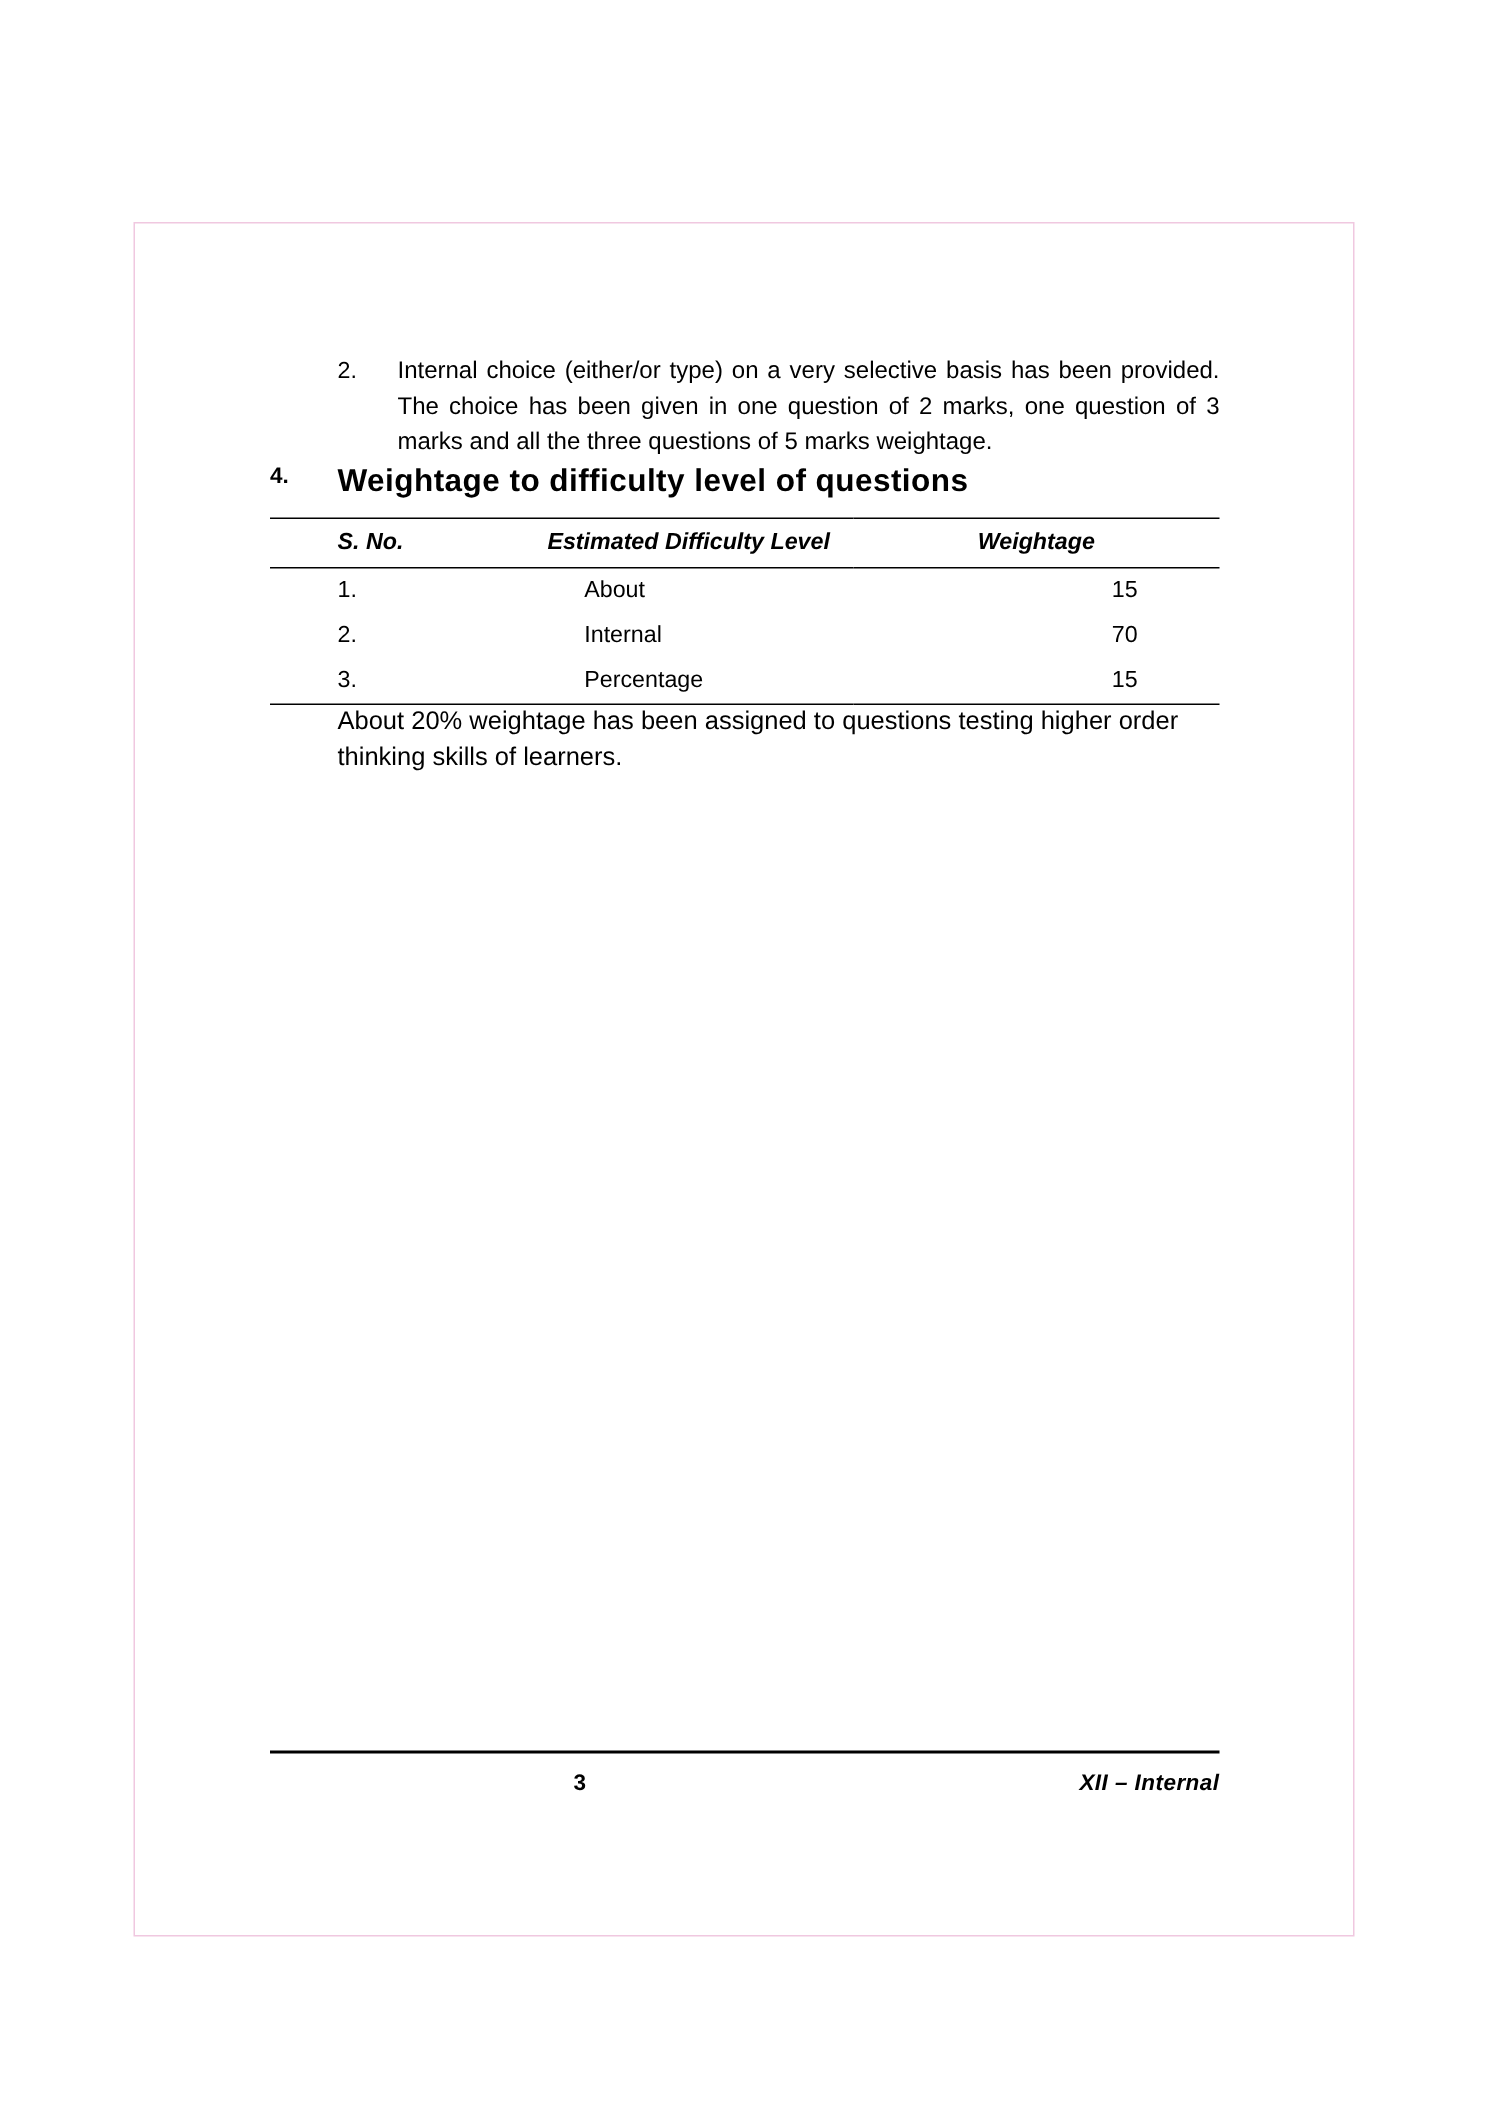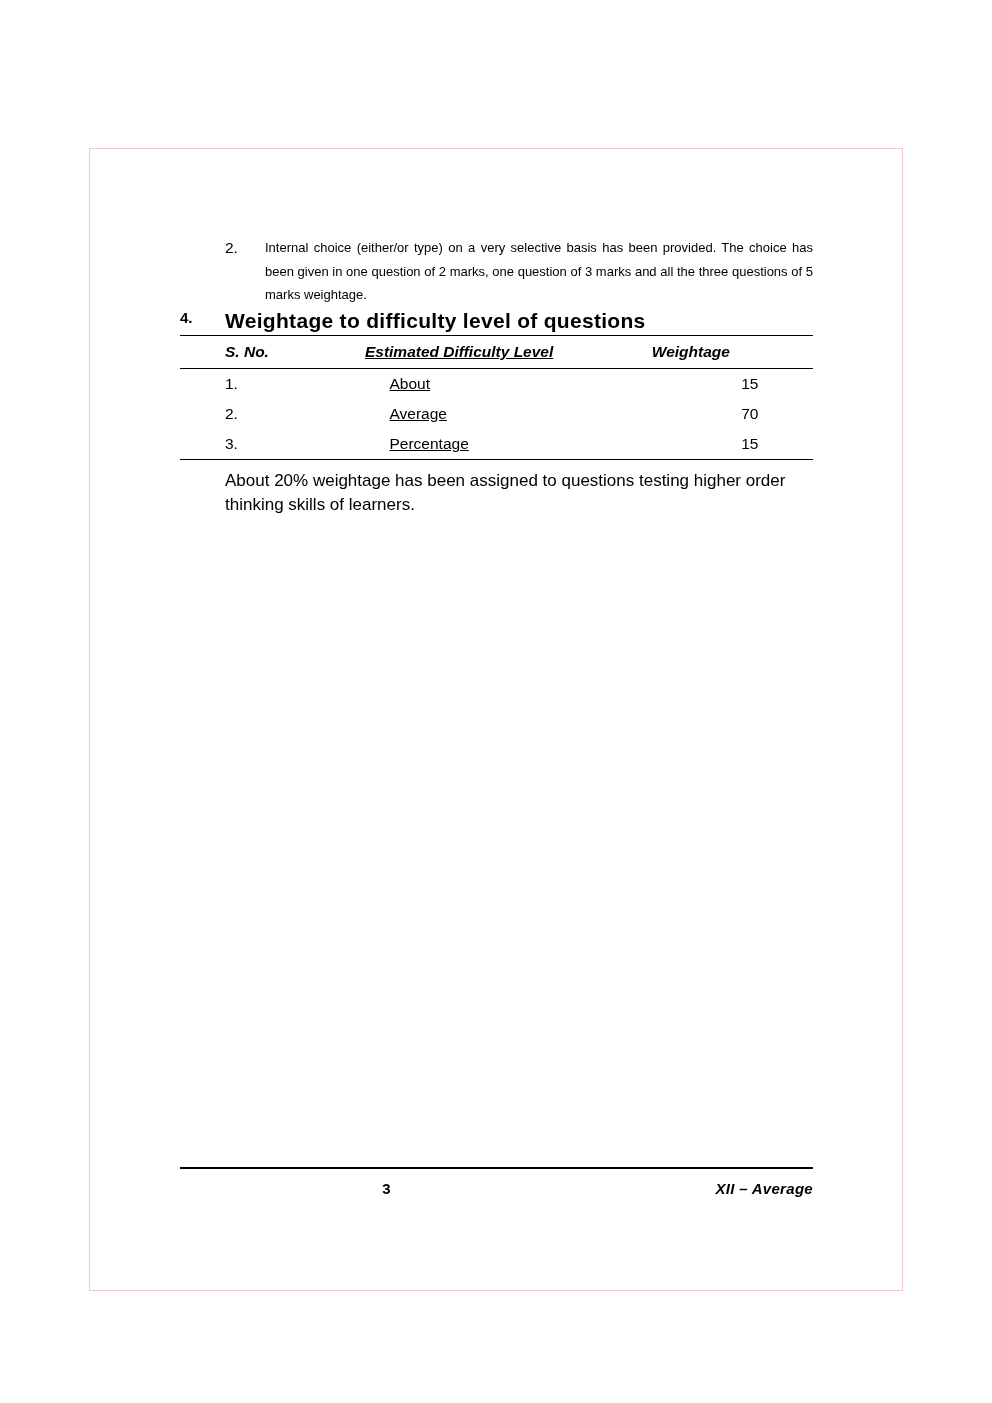--- a/index.html
+++ b/index.html
@@ -44,21 +44,21 @@
   .item2 .num {
     position: absolute;
     left: 0;
     top: 0;
     width: 40px;
     font-size: 15.5px;
     line-height: 23.5px;
   }
   .item2 .body {
     margin-left: 40px;
-    font-size: 13px;
+    font-size: 16px;
     line-height: 23.5px;
     text-align: justify;
   }
 
   
   .heading4 {
     position: absolute;
     left: 90px;
     top: 160px;
     width: 640px;
@@ -74,21 +74,21 @@
     margin-left: 45px;
     font-size: 21px;
     font-weight: bold;
     letter-spacing: 0.3px;
   }
 
   
   .diff-table {
     position: absolute;
     left: 90px;
-    top: 186px;
+    top: 196px;
     width: 633px;
     border-collapse: collapse;
   }
   .diff-table th, .diff-table td {
     padding: 0;
     font-size: 15.5px;
   }
   .diff-table thead th {
     font-style: italic;
     font-weight: bold;
@@ -98,21 +98,21 @@
     border-bottom: 1.1px solid #000;
   }
   .diff-table tbody td {
     height: 30px;
     vertical-align: middle;
   }
   .diff-table tbody tr:last-child td {
     border-bottom: 1.6px solid #000;
   }
   .col-sno   { width: 190px; text-align: left; padding-left: 45px !important; }
-  .col-level { width: 245px; text-align: left; padding-left: 40px !important; text-decoration: underline; }
+  .col-level { width: 245px; text-align: left; padding-left: 40px !important; }
   .col-pct   { width: 198px; text-align: center; padding-left: 118px !important; }
   .diff-table thead .col-sno   { padding-left: 45px !important; }
   .diff-table thead .col-level { text-align: center; padding-left: 0 !important; }
   .diff-table thead .col-pct   { text-align: center; padding-left: 0 !important; }
 
   
   .note {
     position: absolute;
     left: 135px;
     top: 320px;
@@ -181,33 +181,33 @@
         </tr>
       </thead>
       <tbody>
         <tr>
           <td class="col-sno">1.</td>
           <td class="col-level">About</td>
           <td class="col-pct">15</td>
         </tr>
         <tr>
           <td class="col-sno">2.</td>
-          <td class="col-level">Average</td>
+          <td class="col-level">Internal</td>
           <td class="col-pct">70</td>
         </tr>
         <tr>
           <td class="col-sno">3.</td>
           <td class="col-level">Percentage</td>
           <td class="col-pct">15</td>
         </tr>
       </tbody>
     </table>
 
     <div class="note">About 20% weightage has been assigned to questions testing higher order thinking skills of learners.</div>
 
     <div class="footer-rule"></div>
     <div class="footer">
       <div class="page-no">3</div>
-      <div class="subject">XII –  Average</div>
+      <div class="subject">XII –  Internal</div>
     </div>
 
   </div>
 </div>
 
 </body></html>

